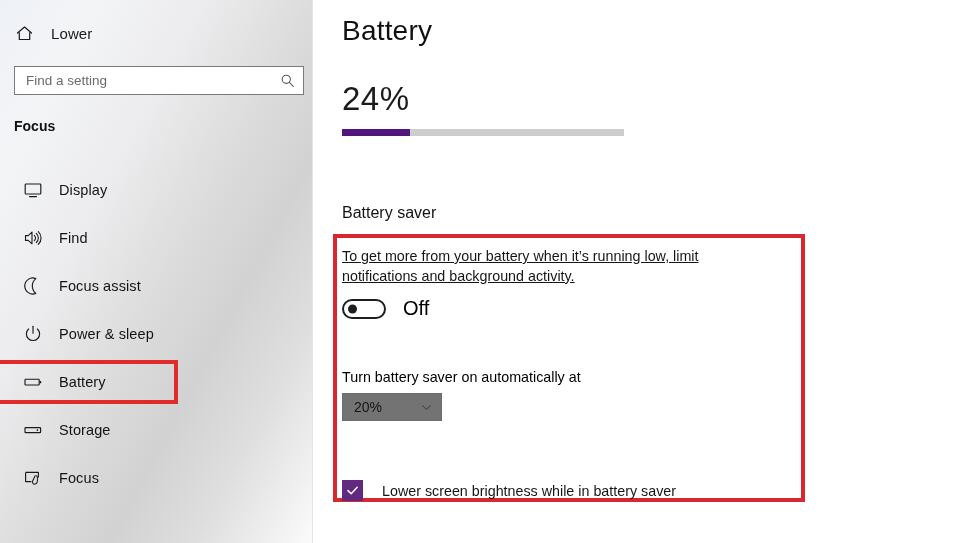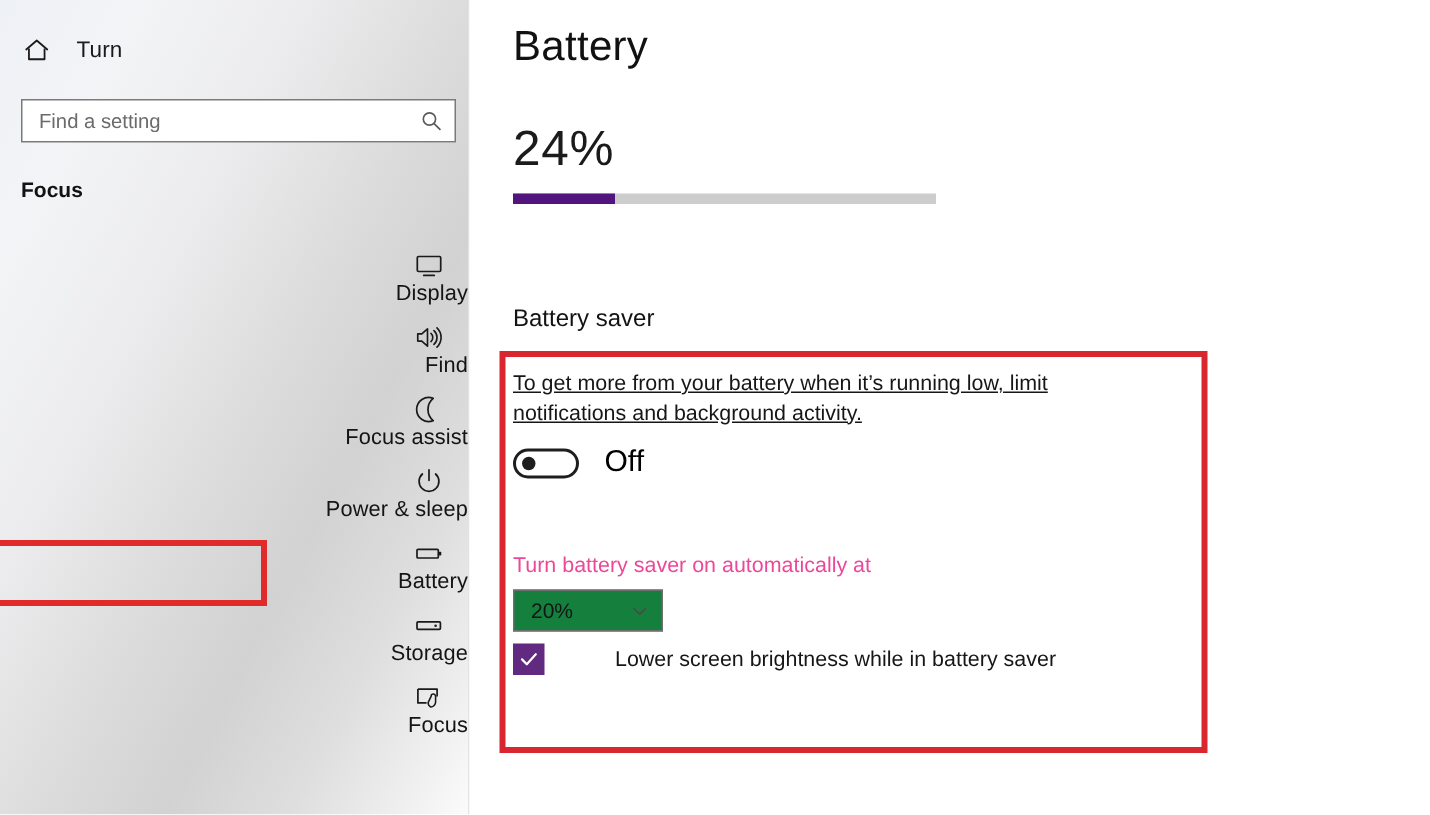--- a/index.html
+++ b/index.html
@@ -113,25 +113,24 @@
   
   #nav-list {
     position: absolute;
     left: 0;
     top: 166px;
     width: 312px;
   }
   .nav-item {
     height: 48px;
     display: flex;
-    align-items: flex-end;
+    align-items: center;
     padding-left: 22px;
     box-sizing: border-box;
     position: relative;
-    flex-direction: column;
   }
   .nav-item .nav-ico {
     width: 22px;
     height: 22px;
     display: flex;
     align-items: center;
     justify-content: center;
     margin-right: 15px;
     flex: 0 0 22px;
   }
@@ -257,51 +256,50 @@
     margin-left: 17px;
     font-size: 20px;
     color: #000000;
   }
 
   #auto-label {
     position: absolute;
     left: 29px;
     top: 369px;
     font-size: 14.3px;
-    color: #ec4899;
+    color: #000000;
   }
 
   #threshold-select {
     position: absolute;
     left: 29px;
     top: 393px;
     width: 100px;
     height: 28px;
     border: 1px solid #6e6e6e;
-    background: #15803d;
+    background: #737373;
     box-sizing: border-box;
     display: flex;
     align-items: center;
     justify-content: space-between;
     padding: 0 8px 0 11px;
     cursor: pointer;
     gap: 16px;
   }
   #threshold-value {
     font-size: 14px;
     color: #141414;
   }
 
   #brightness-row {
     position: absolute;
     left: 29px;
-    top: 429px;
-    display: flex;
-    align-items: center;
-    gap: 28px;
+    top: 480px;
+    display: flex;
+    align-items: center;
   }
   #brightness-checkbox {
     width: 21px;
     height: 21px;
     background: #61297f;
     display: flex;
     align-items: center;
     justify-content: center;
     cursor: pointer;
     flex: 0 0 21px;
@@ -319,21 +317,21 @@
 
 <div id="sidebar">
 
   <div id="home-row">
     <span class="ico">
       <svg width="19" height="19" viewBox="0 0 19 19">
         <path d="M2.5 9 L9.5 3 L16.5 9" fill="none" stroke="#1a1a1a" stroke-width="1.2" stroke-linejoin="round" stroke-linecap="round"></path>
         <path d="M4.3 8.3 V15.5 H14.7 V8.3" fill="none" stroke="#1a1a1a" stroke-width="1.2" stroke-linejoin="round"></path>
       </svg>
     </span>
-    <span id="home-label">Turn</span>
+    <span id="home-label">Lower</span>
   </div>
 
   <div id="search-box">
     <input id="search-input" type="text" placeholder="Find a setting" style="">
     <span id="search-icon">
       <svg width="15" height="15" viewBox="0 0 15 15">
         <circle cx="6.3" cy="6.3" r="4.1" fill="none" stroke="#5a5a5a" stroke-width="1.1"></circle>
         <line x1="9.4" y1="9.4" x2="13.3" y2="13.3" stroke="#5a5a5a" stroke-width="1.1" stroke-linecap="round"></line>
       </svg>
     </span>

